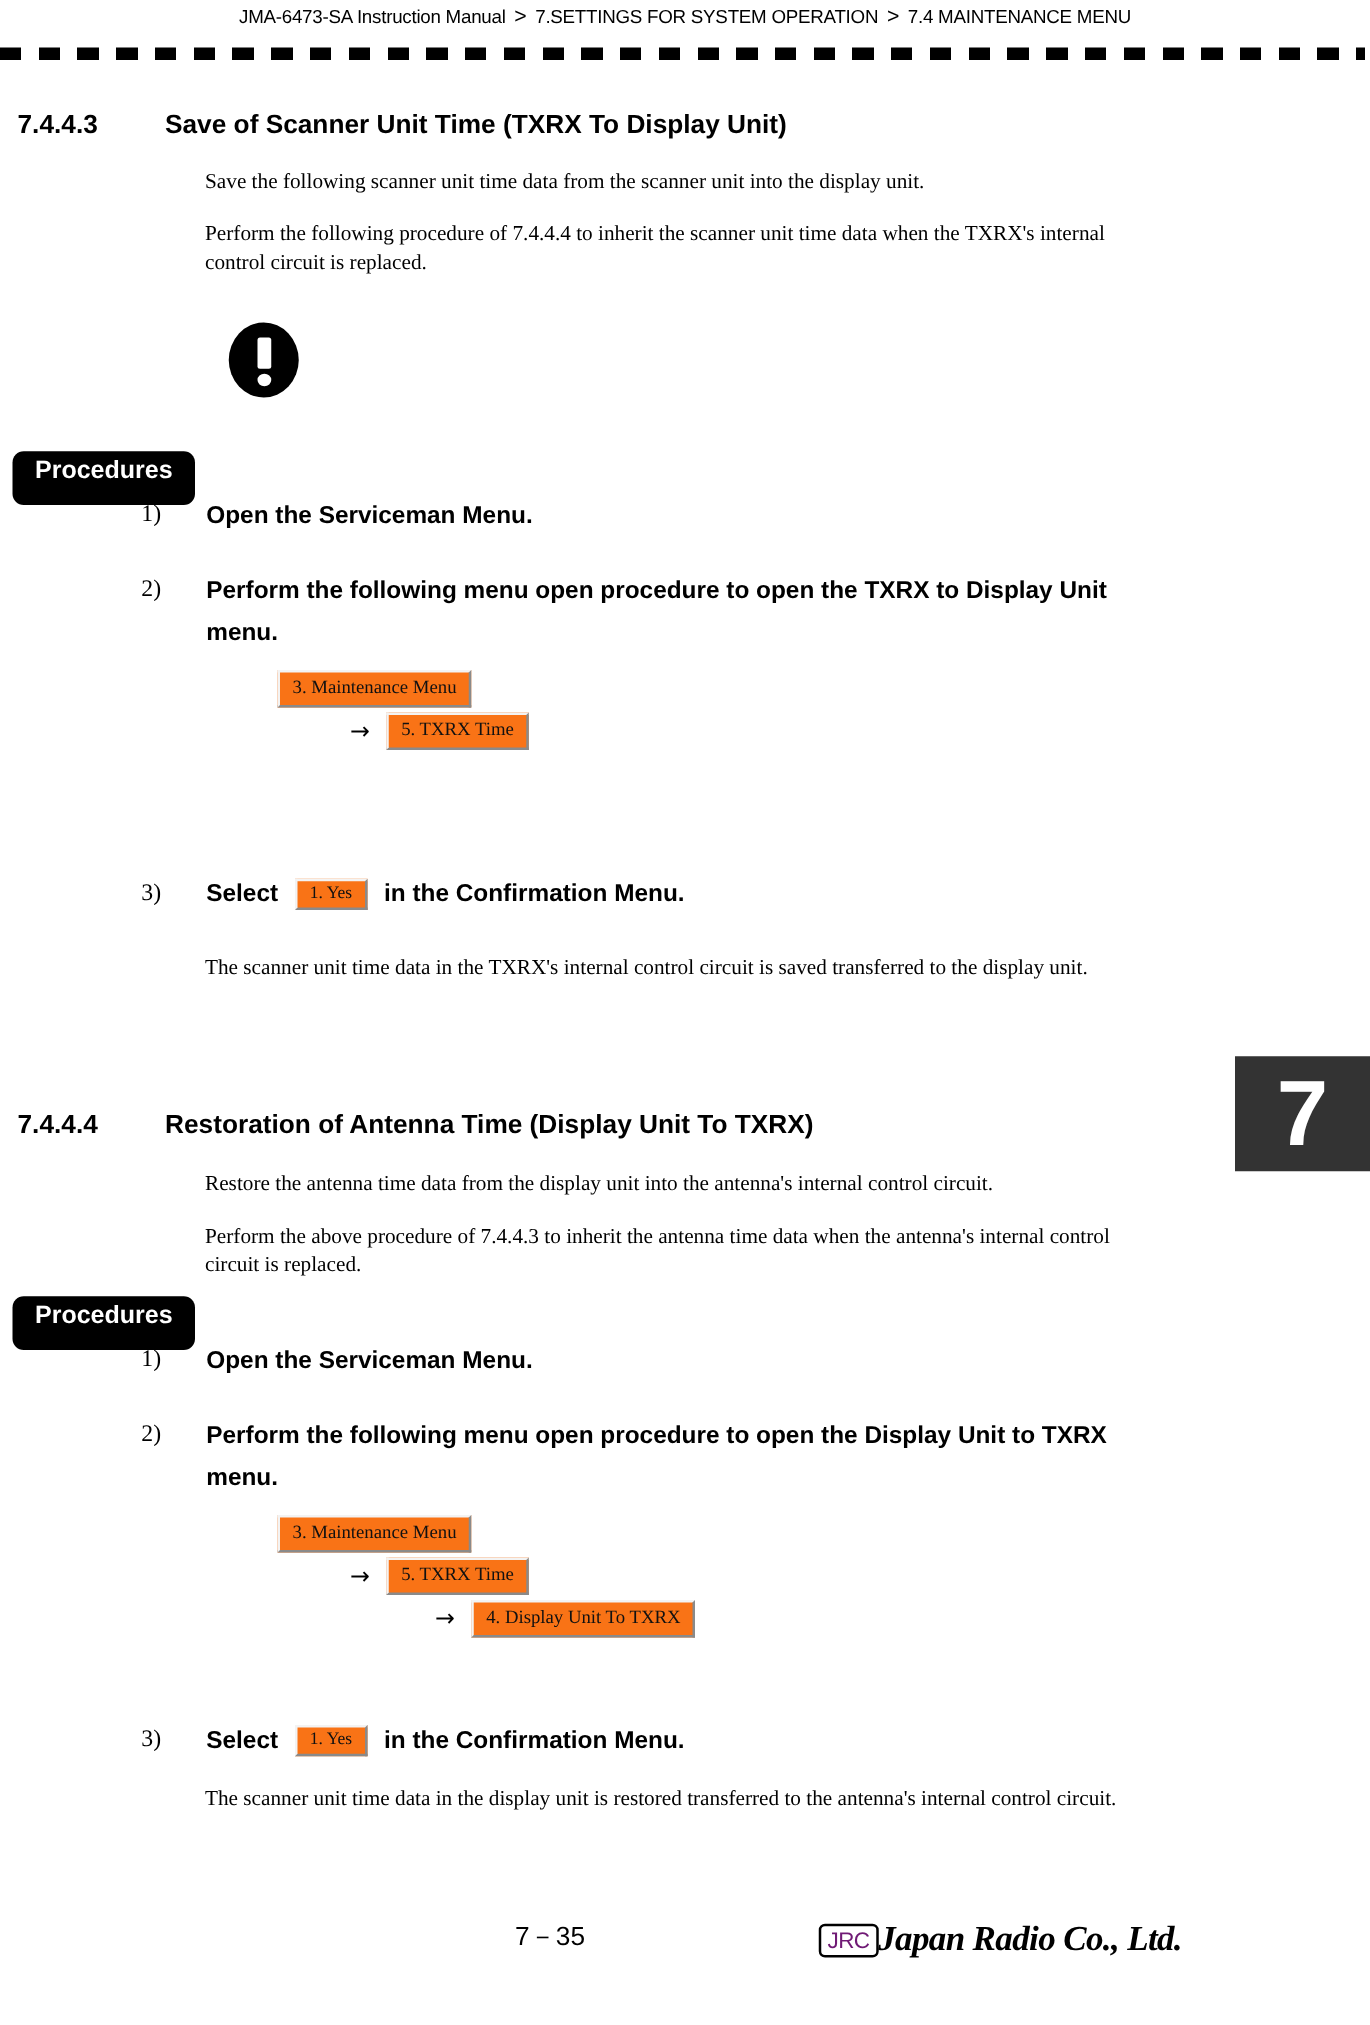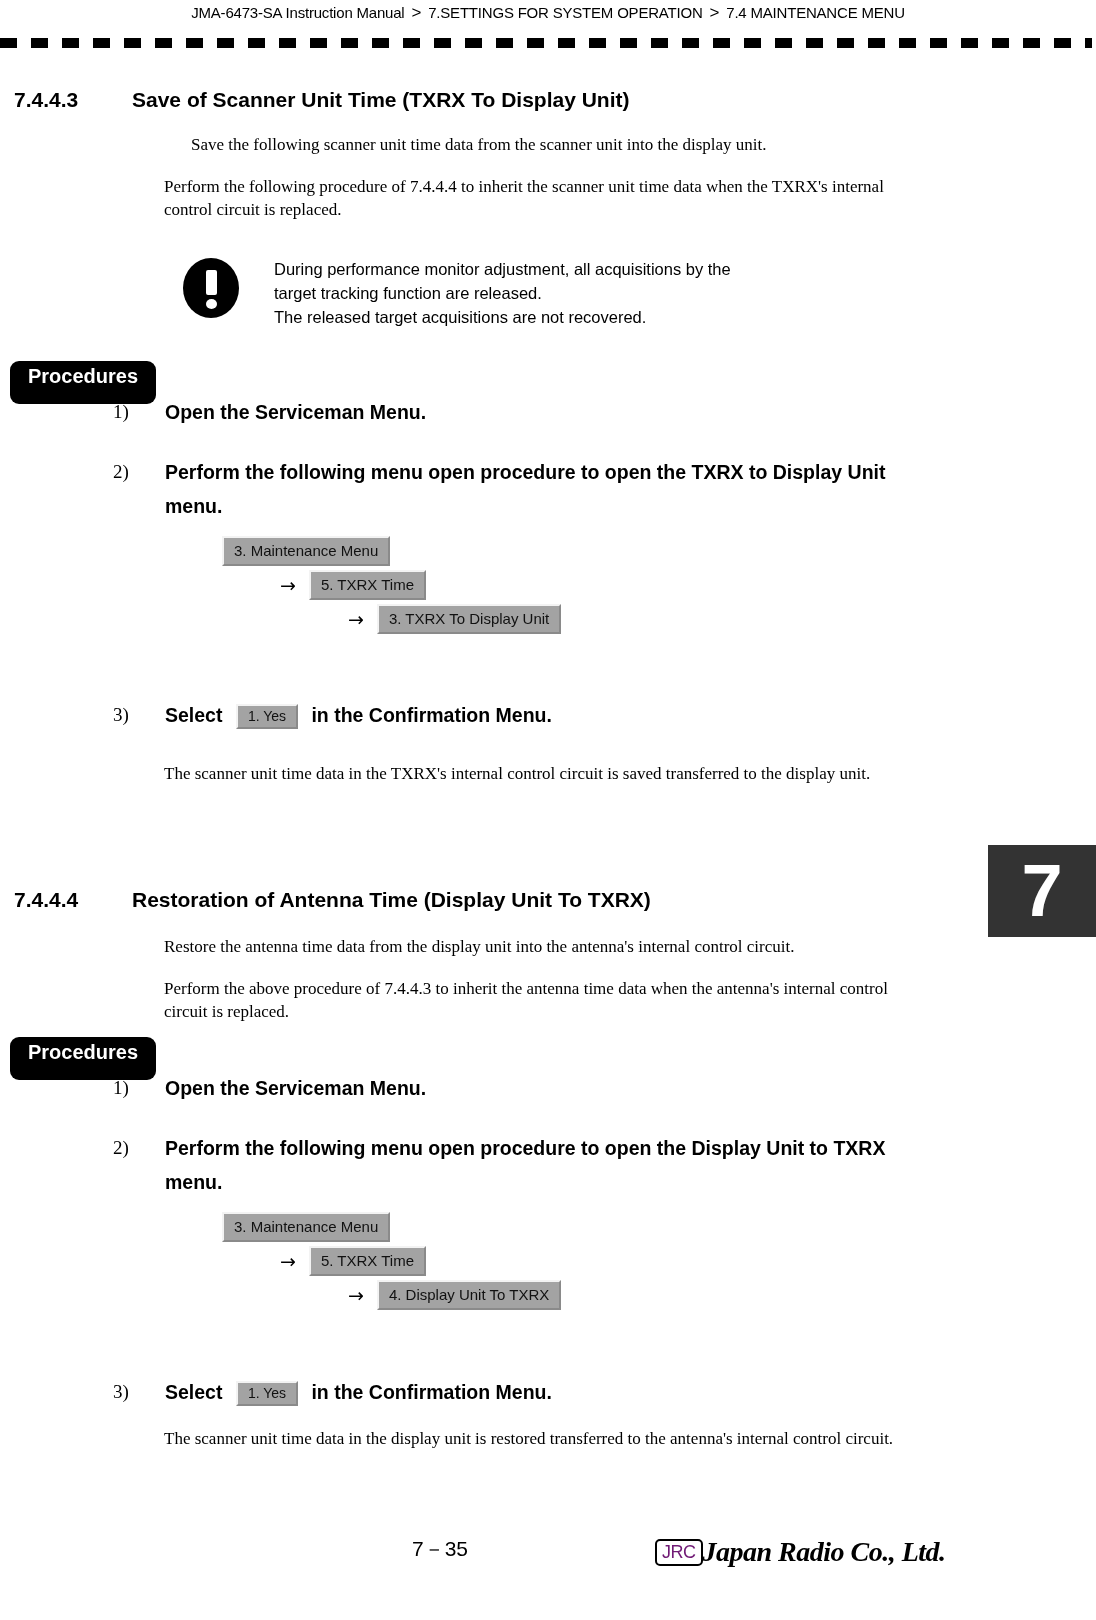--- a/index.html
+++ b/index.html
@@ -167,26 +167,26 @@
     position: absolute;
     left: 52px;
     top: 0;
     width: 780px;
   }
   .step.inline .txt { white-space: nowrap; }
 
   
   .gui-btn {
     display: inline-block;
-    background: #a3a3a3;
+    background: #f97316;
     border-top: 2px solid #f3f3f3;
     border-left: 2px solid #f3f3f3;
     border-right: 2px solid #8a8a8a;
     border-bottom: 2px solid #8a8a8a;
-    font-family: Liberation Sans, sans-serif;
+    font-family: Liberation Serif, serif;
     font-weight: normal;
     font-size: 15px;
     line-height: 23px;
     color: #111;
     padding: 1px 10px 2px 10px;
     text-align: left;
     vertical-align: middle;
     white-space: nowrap;
   }
   .gui-btn.small {
@@ -261,28 +261,25 @@
 </div>
 <div class="header-rule"></div>
 
 <div class="chapter-tab">7</div>
 
 <div class="sec-head" style="left:14px; top:88px;">
   <span class="num">7.4.4.3</span>
   <span class="ttl">Save of Scanner Unit Time (TXRX To Display Unit)</span>
 </div>
 
-<div class="body-p" style="left:164px; top:133px; width:780px;margin-left:27px;">Save the following scanner unit time data from the scanner unit into the display unit.</div>
+<div class="body-p" style="left:164px; top:133px; width:780px;">Save the following scanner unit time data from the scanner unit into the display unit.</div>
 <div class="body-p" style="left:164px; top:175px; width:740px;">Perform the following procedure of 7.4.4.4 to inherit the scanner unit time data when the TXRX's internal control circuit is replaced.</div>
 
 <div class="caution">
   <div class="caution-icon"></div>
-  <div class="caution-text">During performance monitor adjustment, all acquisitions by the
-target tracking function are released.
-The released target acquisitions are not recovered.</div>
 </div>
 
 <div class="proc-badge" style="left:10px; top:361px;">Procedures</div>
 
 <div class="step" style="left:113px; top:395px;">
   <span class="idx">1)</span>
   <span class="txt">Open the Serviceman Menu.</span>
 </div>
 
 <div class="step" style="left:113px; top:455px;">
@@ -290,24 +287,20 @@
   <span class="txt">Perform the following menu open procedure to open the TXRX to Display Unit menu.</span>
 </div>
 
 <div class="menu-chain" style="left:222px; top:536px;">
   <div class="menu-row">
     <span class="gui-btn">3. Maintenance Menu</span>
   </div>
   <div class="menu-row" style="padding-left:58px;">
     <span class="arrow">→</span>
     <span class="gui-btn">5. TXRX Time</span>
-  </div>
-  <div class="menu-row" style="padding-left:126px;">
-    <span class="arrow">→</span>
-    <span class="gui-btn">3. TXRX To Display Unit</span>
   </div>
 </div>
 
 <div class="step inline" style="left:113px; top:698px;">
   <span class="idx">3)</span>
   <span class="txt">
     <span>Select</span>
     <span class="gui-btn small" style="margin:0 8px;">1. Yes</span>
     <span>in the Confirmation Menu.</span>
   </span>

